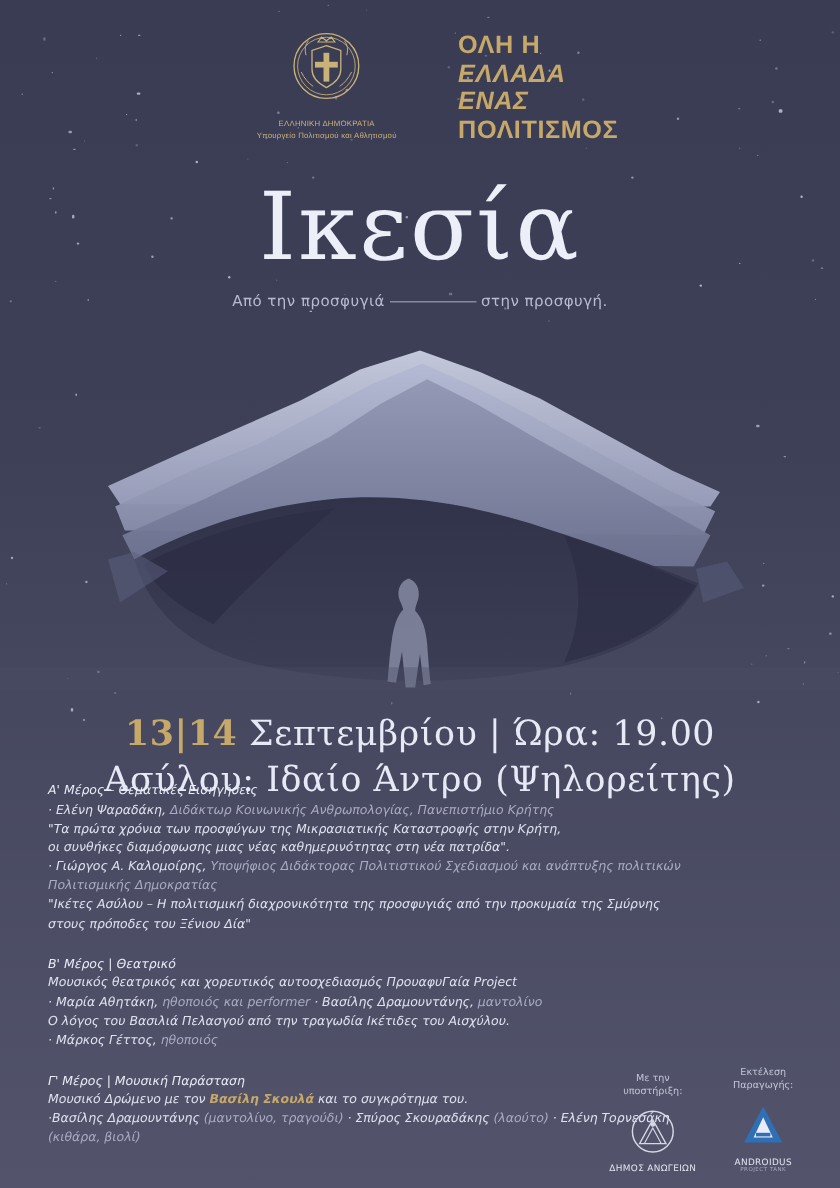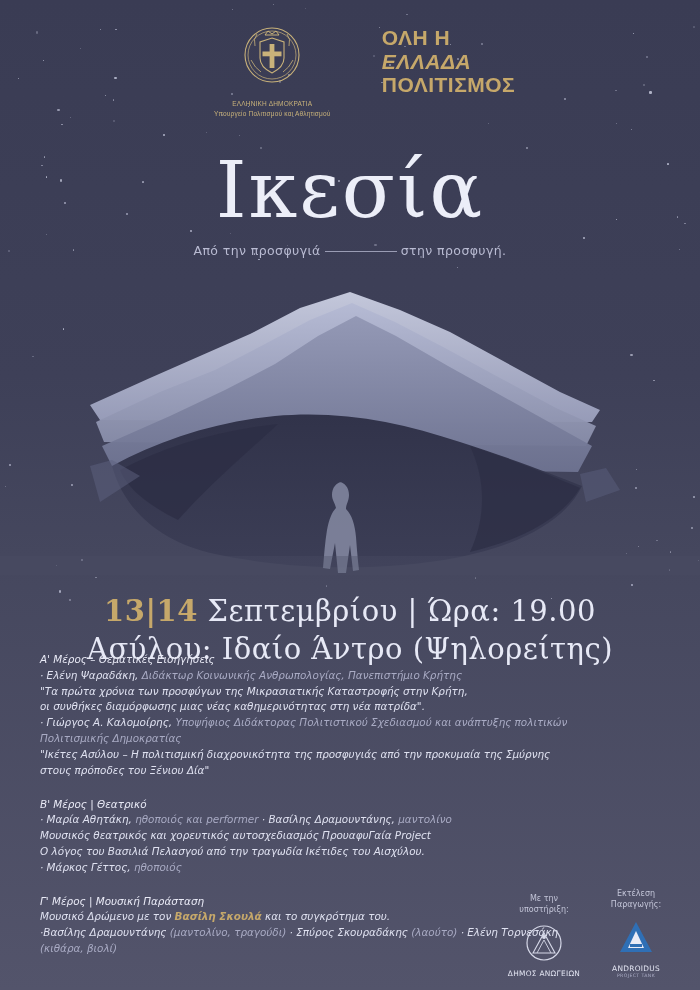--- a/index.html
+++ b/index.html
@@ -257,20 +257,21 @@
           <path d="M24 13 L27 9 L31 12 L35 9 L38 13 Z" fill="none" stroke="#c9b27a" stroke-width="1"></path>
         </svg>
       </div>
       <div class="emblem-cap1">ΕΛΛΗΝΙΚΗ ΔΗΜΟΚΡΑΤΙΑ</div>
       <div class="emblem-cap2">Υπουργείο Πολιτισμού και Αθλητισμού</div>
     </div>
 
     <div class="slogan">
       <div class="l1">ΟΛΗ Η</div>
       <div class="l2">ΕΛΛΑΔΑ</div>
+      <div class="l3">ΕΝΑΣ</div>
       <div class="l4">ΠΟΛΙΤΙΣΜΟΣ</div>
     </div>
   </div>
 
   <div class="title">Ικεσία</div>
 
   <div class="subtitle">
     <span>Από την προσφυγιά</span><span class="gap"></span><span>στην προσφυγή.</span>
   </div>
 
@@ -350,27 +351,27 @@
     <p>
       <span>· Γιώργος Α. Καλομοίρης,</span>
       <span class="dim">Υποψήφιος Διδάκτορας Πολιτιστικού Σχεδιασμού και ανάπτυξης πολιτικών Πολιτισμικής Δημοκρατίας</span>
     </p>
     <p class="quote">"Ικέτες Ασύλου – Η πολιτισμική διαχρονικότητα της προσφυγιάς από την προκυμαία της Σμύρνης</p>
     <p class="quote">στους πρόποδες του Ξένιου Δία"</p>
 
     <div class="spacer"></div>
 
     <p class="sec-head">Β' Μέρος | Θεατρικό</p>
+    <p>Μουσικός θεατρικός και χορευτικός αυτοσχεδιασμός ΠρουαφυΓαία Project</p>
     <p>
       <span>· Μαρία Αθητάκη,</span>
       <span class="dim">ηθοποιός και performer</span>
       <span>· Βασίλης Δραμουντάνης,</span>
       <span class="dim">μαντολίνο</span>
     </p>
-    <p>Μουσικός θεατρικός και χορευτικός αυτοσχεδιασμός ΠρουαφυΓαία Project</p>
     <p>Ο λόγος του Βασιλιά Πελασγού από την τραγωδία Ικέτιδες του Αισχύλου.</p>
     <p>
       <span>· Μάρκος Γέττος,</span>
       <span class="dim">ηθοποιός</span>
     </p>
 
     <div class="spacer"></div>
 
     <p class="sec-head">Γ' Μέρος | Μουσική Παράσταση</p>
     <p>

